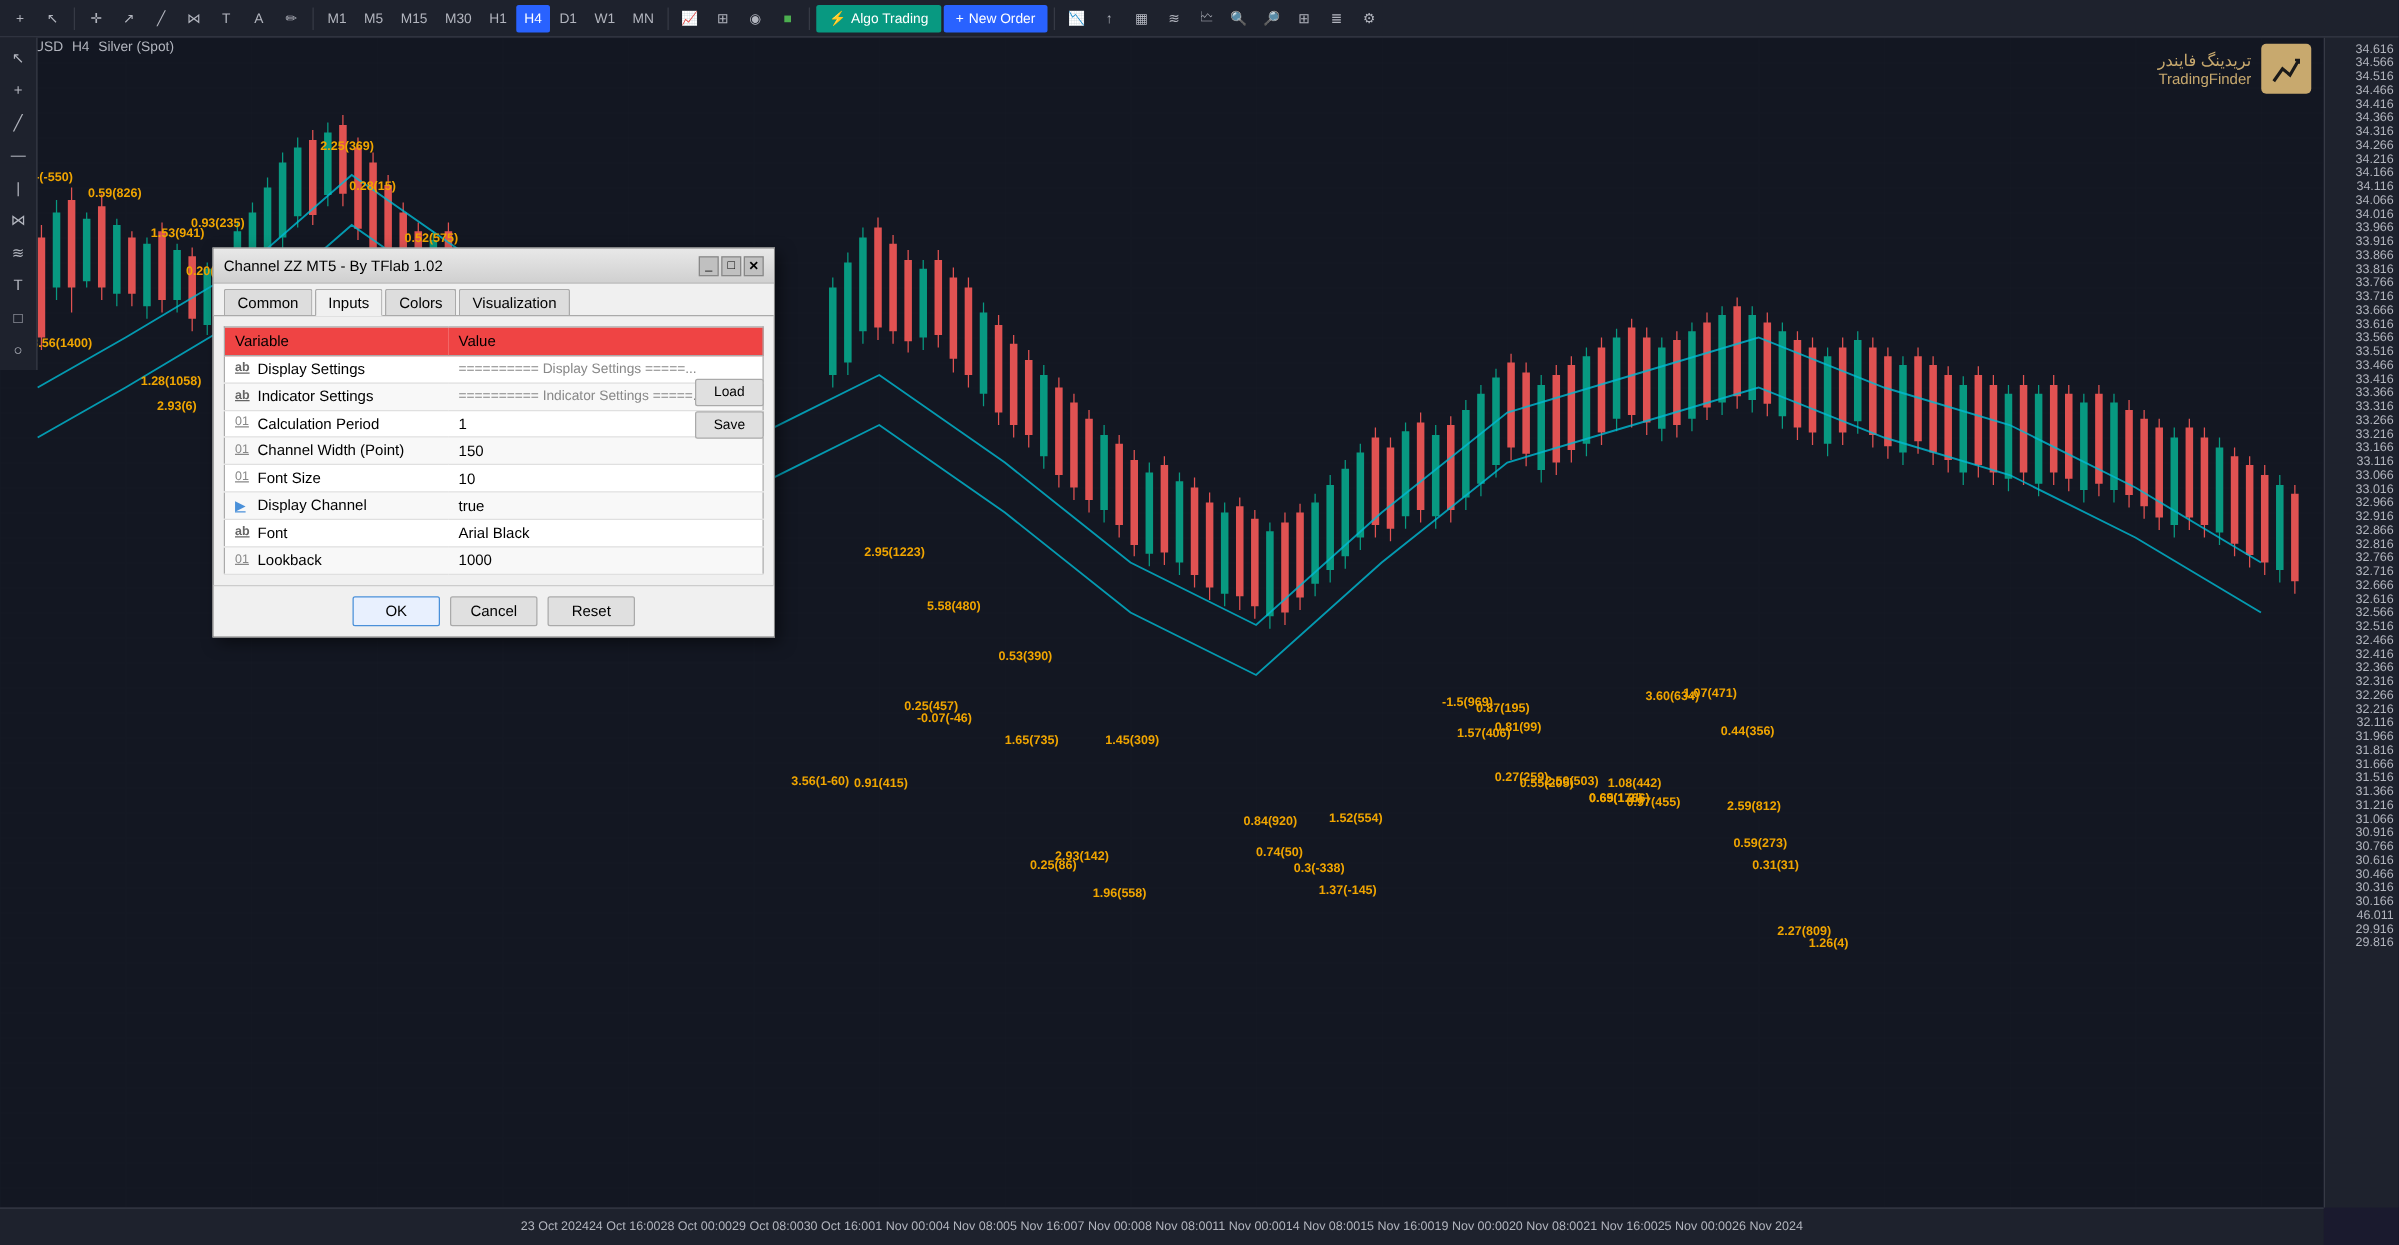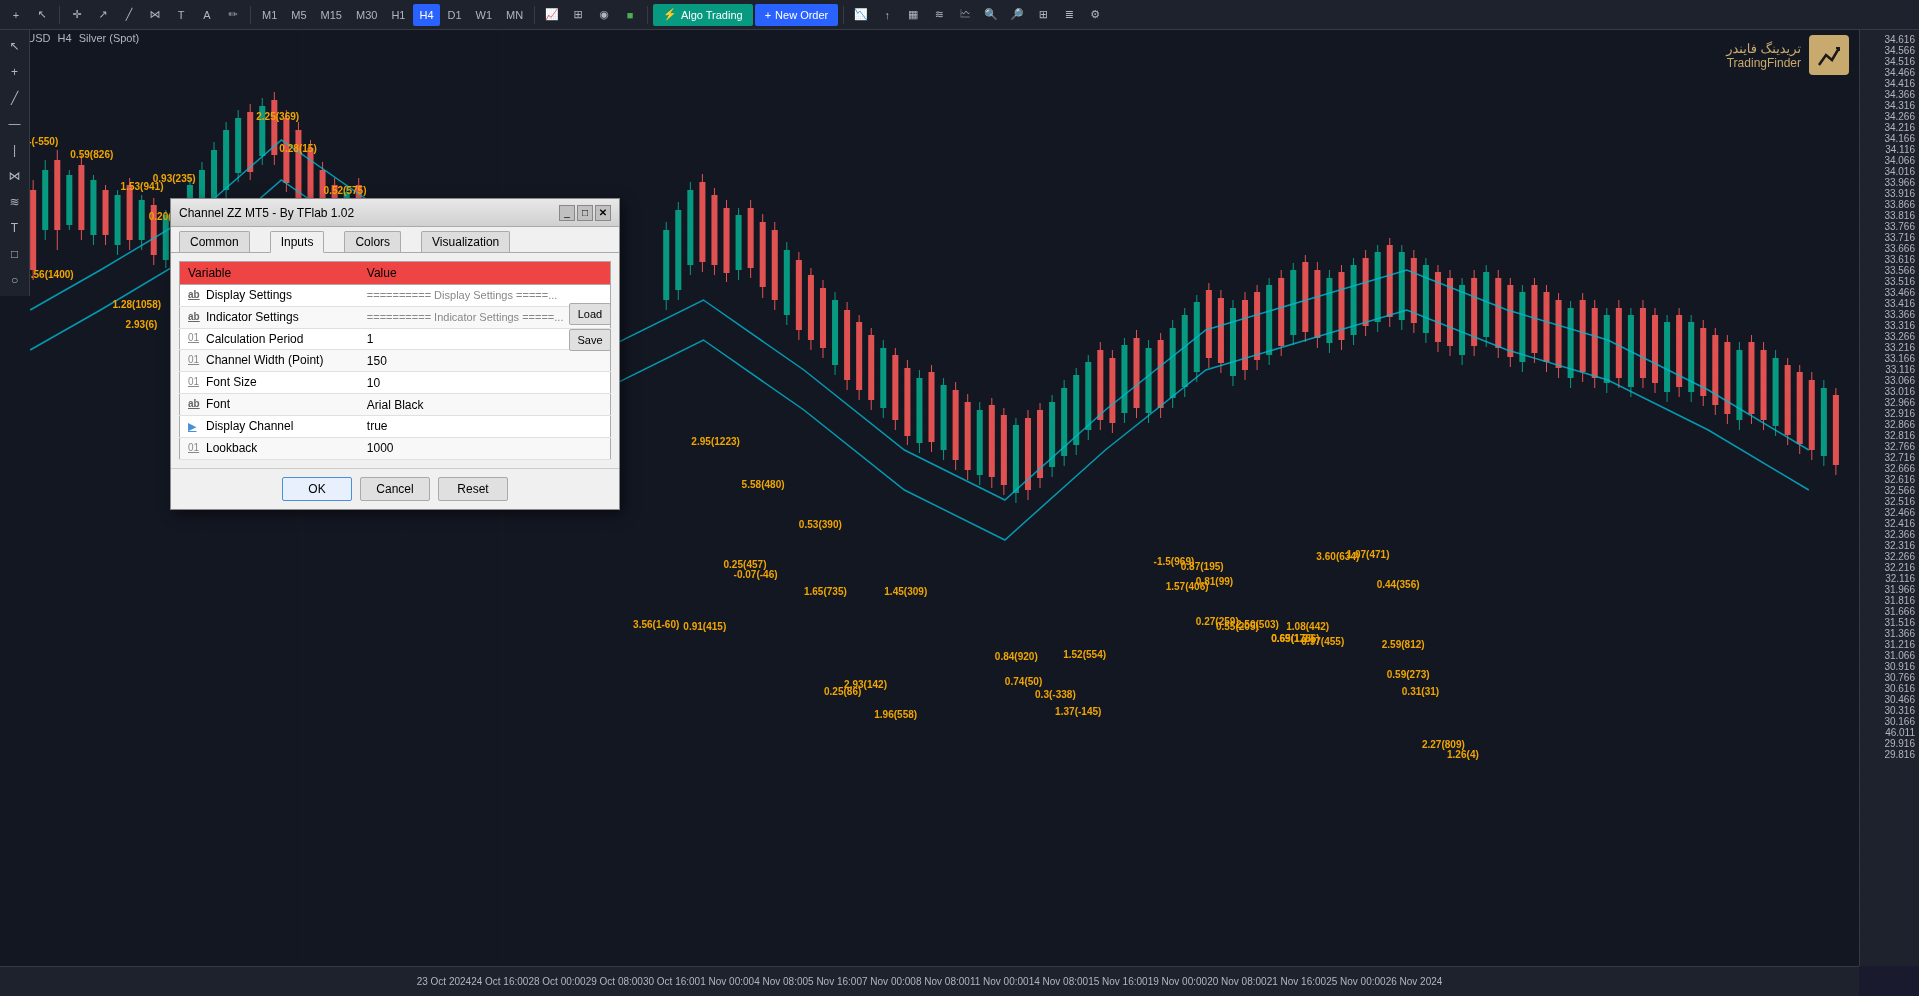--- a/index.html
+++ b/index.html
@@ -94,21 +94,21 @@
     .dialog-control-btn {
       width: 16px; height: 16px; background: #c0c0c0; border: 1px solid #888;
       cursor: pointer; display: flex; align-items: center; justify-content: center;
       font-size: 10px; color: #000; margin-left: 2px;
     }
     .dialog-controls { display: flex; }
 
     
     #dialog-tabs {
       display: flex; background: #f0f0f0; padding: 4px 8px 0;
-      border-bottom: 1px solid #aaa; gap: 20px;
+      border-bottom: 1px solid #aaa; gap: 2px;
     }
     .dialog-tab {
       padding: 3px 10px; background: #ddd; border: 1px solid #aaa;
       border-bottom: none; cursor: pointer; font-size: 12px; color: #000;
       border-radius: 2px 2px 0 0;
     }
     .dialog-tab.active {
       background: #f0f0f0; border-bottom: 1px solid #f0f0f0;
       margin-bottom: -1px; z-index: 1; position: relative;
     }
@@ -133,21 +133,21 @@
     .icon-ab { color: #666; font-size: 10px; font-weight: bold; }
     .icon-01 { color: #888; font-size: 10px; }
     .icon-arrow { color: #4a90d9; font-size: 11px; }
 
     
     #side-buttons {
       position: absolute; right: 8px; top: 50px;
       display: flex; flex-direction: column; gap: 4px;
     }
     .side-btn {
-      width: 42px; height: 22px; background: #e0e0e0;
+      width: 55px; height: 22px; background: #e0e0e0;
       border: 1px solid #aaa; cursor: pointer; font-size: 11px;
       color: #000; border-radius: 2px;
     }
 
     
     #dialog-footer {
       padding: 8px; display: flex; justify-content: center; gap: 8px;
       border-top: 1px solid #ccc; background: #f0f0f0;
     }
     .footer-btn {
@@ -707,26 +707,26 @@
         </tr>
         <tr>
           <td><span class="icon-01 row-icon">01</span><span>Channel Width (Point)</span></td>
           <td>150</td>
         </tr>
         <tr>
           <td><span class="icon-01 row-icon">01</span><span>Font Size</span></td>
           <td>10</td>
         </tr>
         <tr>
+          <td><span class="icon-arrow row-icon">▶</span><span>Display Channel</span></td>
+          <td>true</td>
+        </tr>
+        <tr>
           <td><span class="icon-ab row-icon">ab</span><span>Font</span></td>
           <td>Arial Black</td>
-        </tr>
-        <tr>
-          <td><span class="icon-arrow row-icon">▶</span><span>Display Channel</span></td>
-          <td>true</td>
         </tr>
         <tr>
           <td><span class="icon-01 row-icon">01</span><span>Lookback</span></td>
           <td>1000</td>
         </tr>
       </tbody>
     </table>
 
     <div id="side-buttons">
       <button class="side-btn">Load</button>

